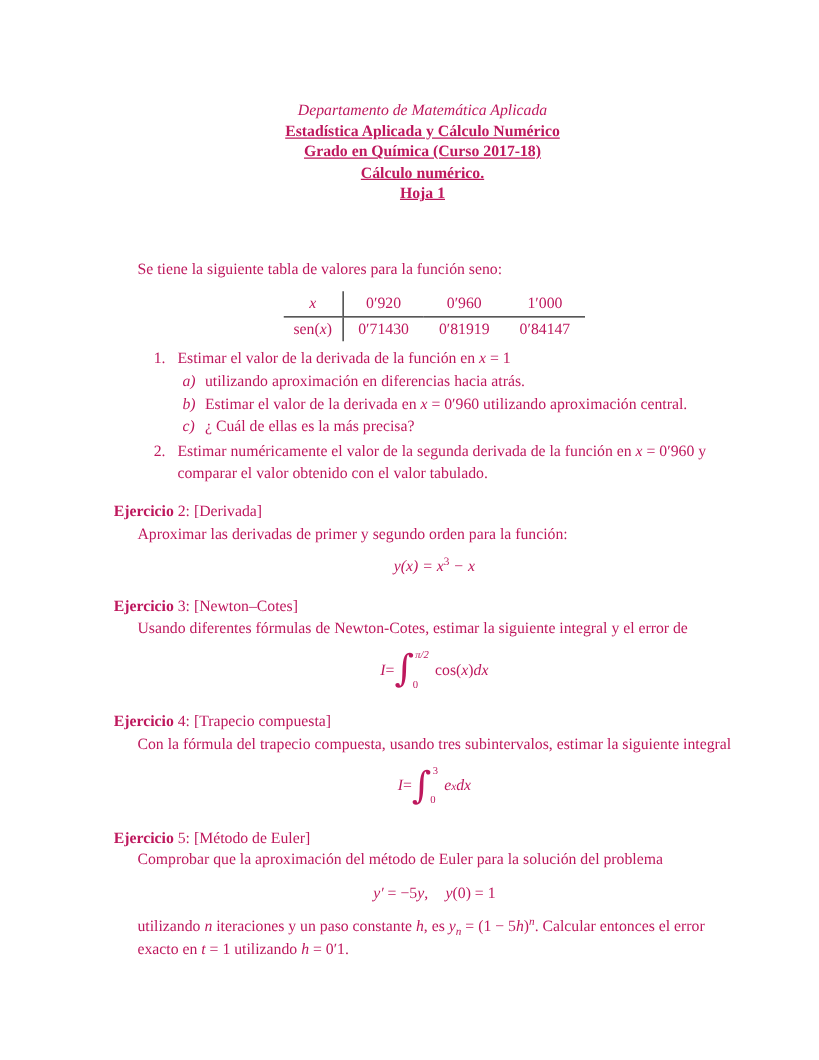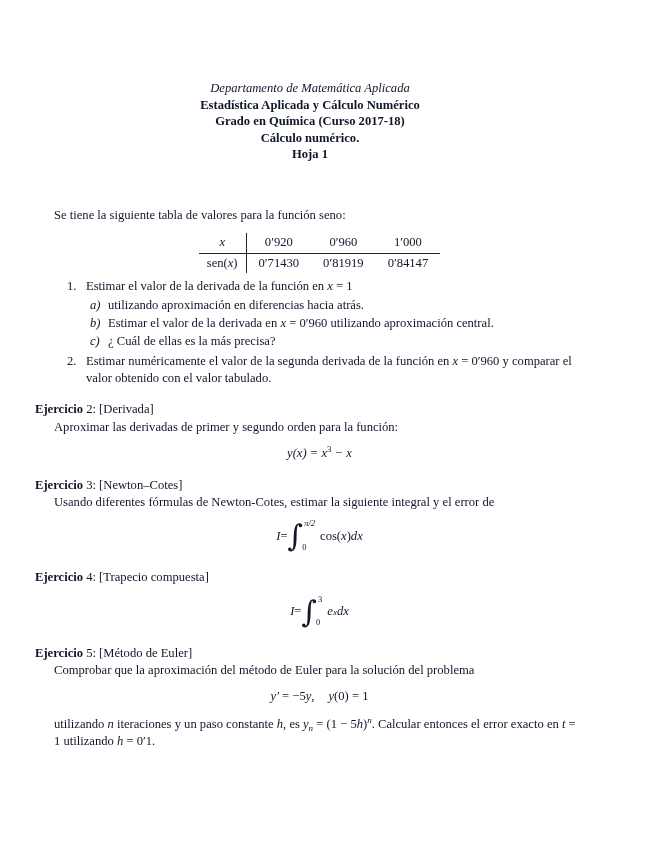--- a/index.html
+++ b/index.html
@@ -2,29 +2,29 @@
 <html><head>
 <meta charset="utf-8">
 <style>
   html, body { margin: 0; padding: 0; background: #ffffff; }
   .page {
     position: relative;
     width: 655px;
     height: 848px;
     background: #ffffff;
     box-sizing: border-box;
-    padding: 80px 70px 0 35px;
+    padding: 80px 70px 0 91px;
     font-family: "Liberation Serif", "DejaVu Serif", serif;
     font-size: 12.6px;
     line-height: 1.38;
-    color: #0f172a;
+    color: #be185d;
   }
   .doc-header { text-align: center; line-height: 1.32; margin-bottom: 44px; }
   .hd-it { font-style: italic; }
-  .hd-b  { font-weight: bold; }
+  .hd-b  { font-weight: bold; text-decoration: underline; }
 
   .ex { margin-top: 14px; }
   .ex-head b { font-weight: bold; }
   .ex-body { margin-left: 19px; }
 
   .tbl { margin: 9px auto 5px; border-collapse: collapse; }
   .tbl td { padding: 1px 12px; text-align: center; }
   .tbl td.rh { border-right: 1.3px solid #222; padding: 1px 8px; }
   .tbl tr.rule td { border-top: 1.3px solid #222; }
 
@@ -126,20 +126,21 @@
           <span class="mv">x</span>
           <span>) </span>
           <span class="mv">dx</span>
       </div>
     </div>
   </section>
 
   <section class="ex">
     <div class="ex-head"><b>Ejercicio</b><span> 4: [Trapecio compuesta]</span></div>
     <div class="ex-body">
+      <div>Con la fórmula del trapecio compuesta, usando tres subintervalos, estimar la siguiente integral</div>
       <div class="formula-int">
         <span class="mv">I</span>
           <span> = </span>
           <span class="int-sign">∫</span>
           <span class="int-lims">
             <span class="int-up">3</span>
             <span class="int-lo">0</span>
           </span>
           <span class="mv">e</span>
           <span class="fsup mv">x</span>

